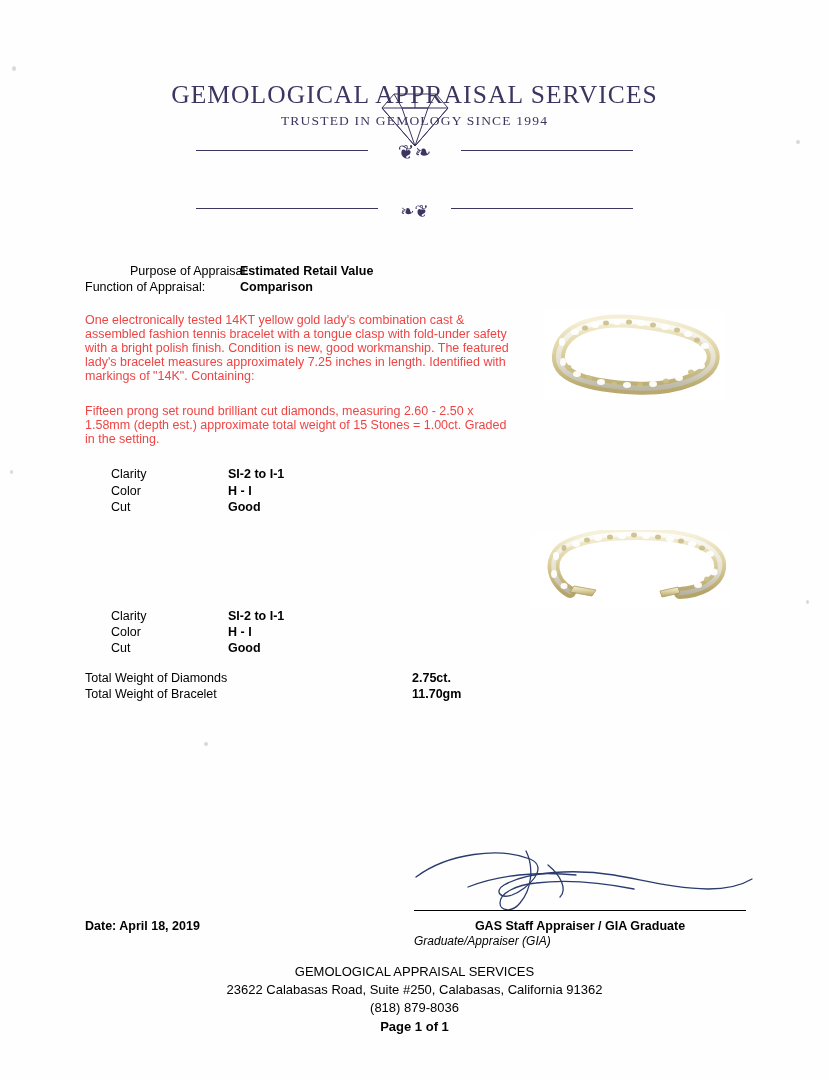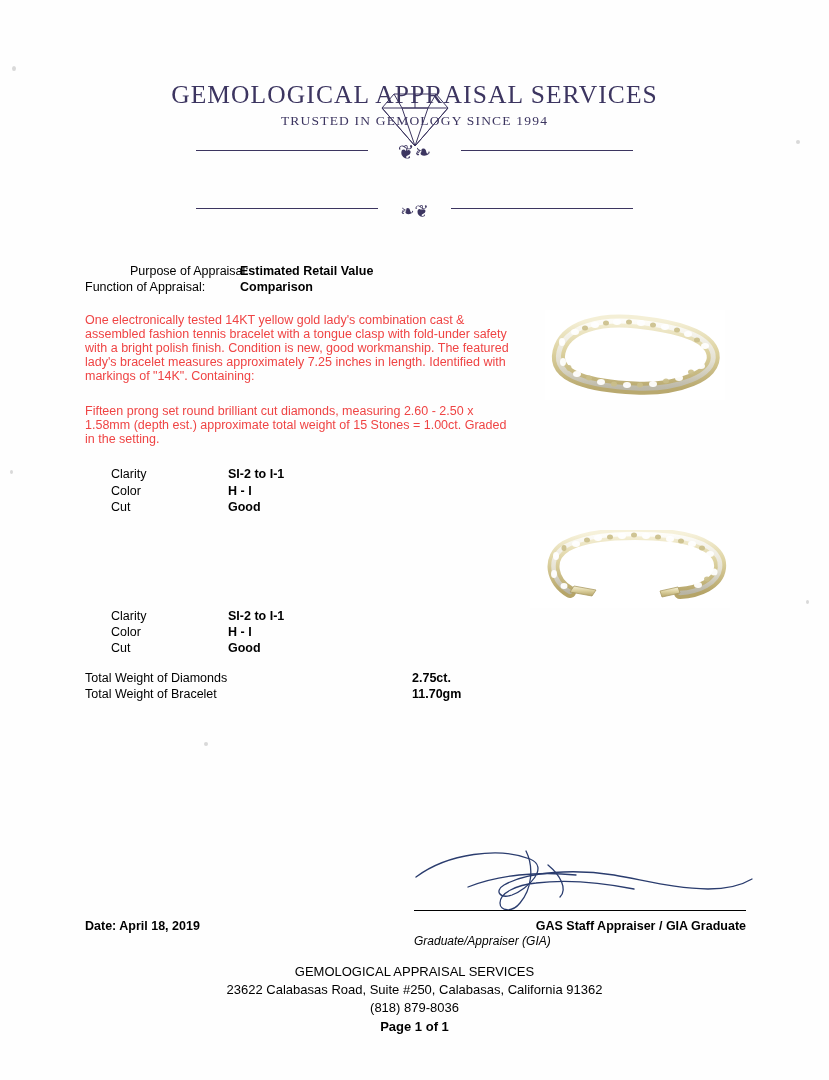--- a/index.html
+++ b/index.html
@@ -148,21 +148,21 @@
     top: 919px;
     font-size: 12.5px;
     font-weight: bold;
     text-align: center;
   }
   .sig-name {
     position: absolute;
     top: 919px;
     left: 414px;
     width: 332px;
-    text-align: right;
+    text-align: center;
     font-size: 12.5px;
     font-weight: bold;
   }
   .sig-sub {
     position: absolute;
     top: 934px;
     left: 414px;
     width: 332px;
     font-size: 12px;
     font-style: italic;

